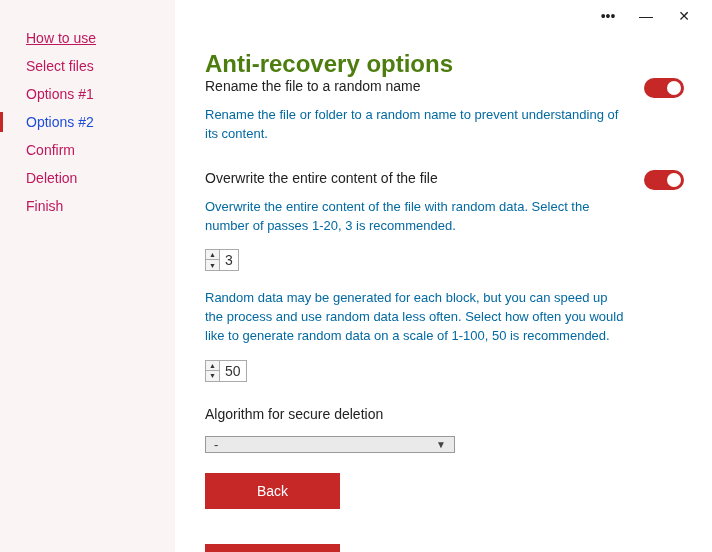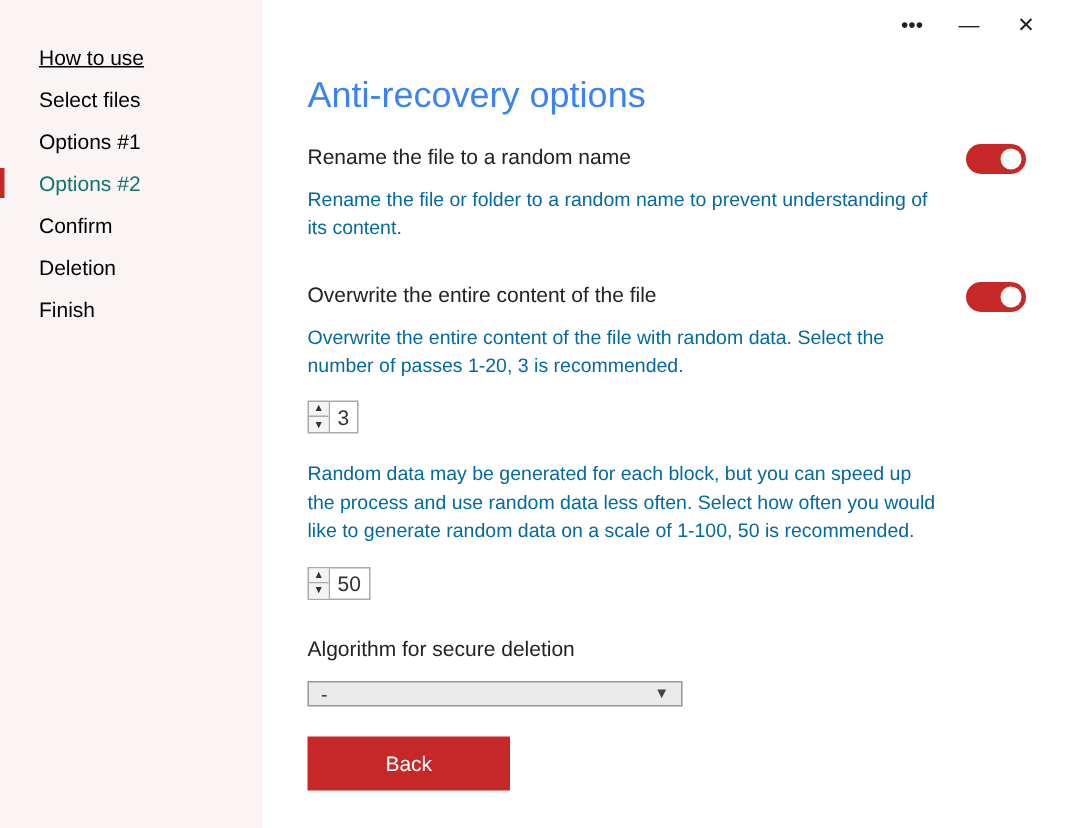--- a/index.html
+++ b/index.html
@@ -41,49 +41,48 @@
   }
   .sidebar {
     width: 175px;
     background: #fbf4f4;
     padding-top: 24px;
     flex-shrink: 0;
   }
   .sidebar-item {
     padding: 6px 0 6px 26px;
     font-size: 14px;
-    color: #000000;
+    color: #be185d;
     cursor: pointer;
     position: relative;
   }
   .sidebar-item.underline span { text-decoration: underline; }
   .sidebar-item.active {
-    color: #0f766e;
+    color: #1d4ed8;
   }
   .sidebar-item.active::before {
     content: "";
     position: absolute;
     left: 0;
     top: 4px;
     bottom: 4px;
     width: 3px;
     background: #c62828;
   }
   .main {
     flex: 1;
     padding: 50px 28px 20px 30px;
     position: relative;
     display: flex;
     flex-direction: column;
   }
   h1.page-title {
     font-size: 24px;
-    font-weight: 400;
-    color: #3b82f6;
-    margin-bottom: 18px;
+    font-weight: 700;
+    color: #4d7c0f;
   }
   .section-row {
     display: flex;
     align-items: flex-start;
     justify-content: space-between;
     margin-bottom: 6px;
   }
   .section-title {
     font-size: 14px;
     font-weight: 400;

